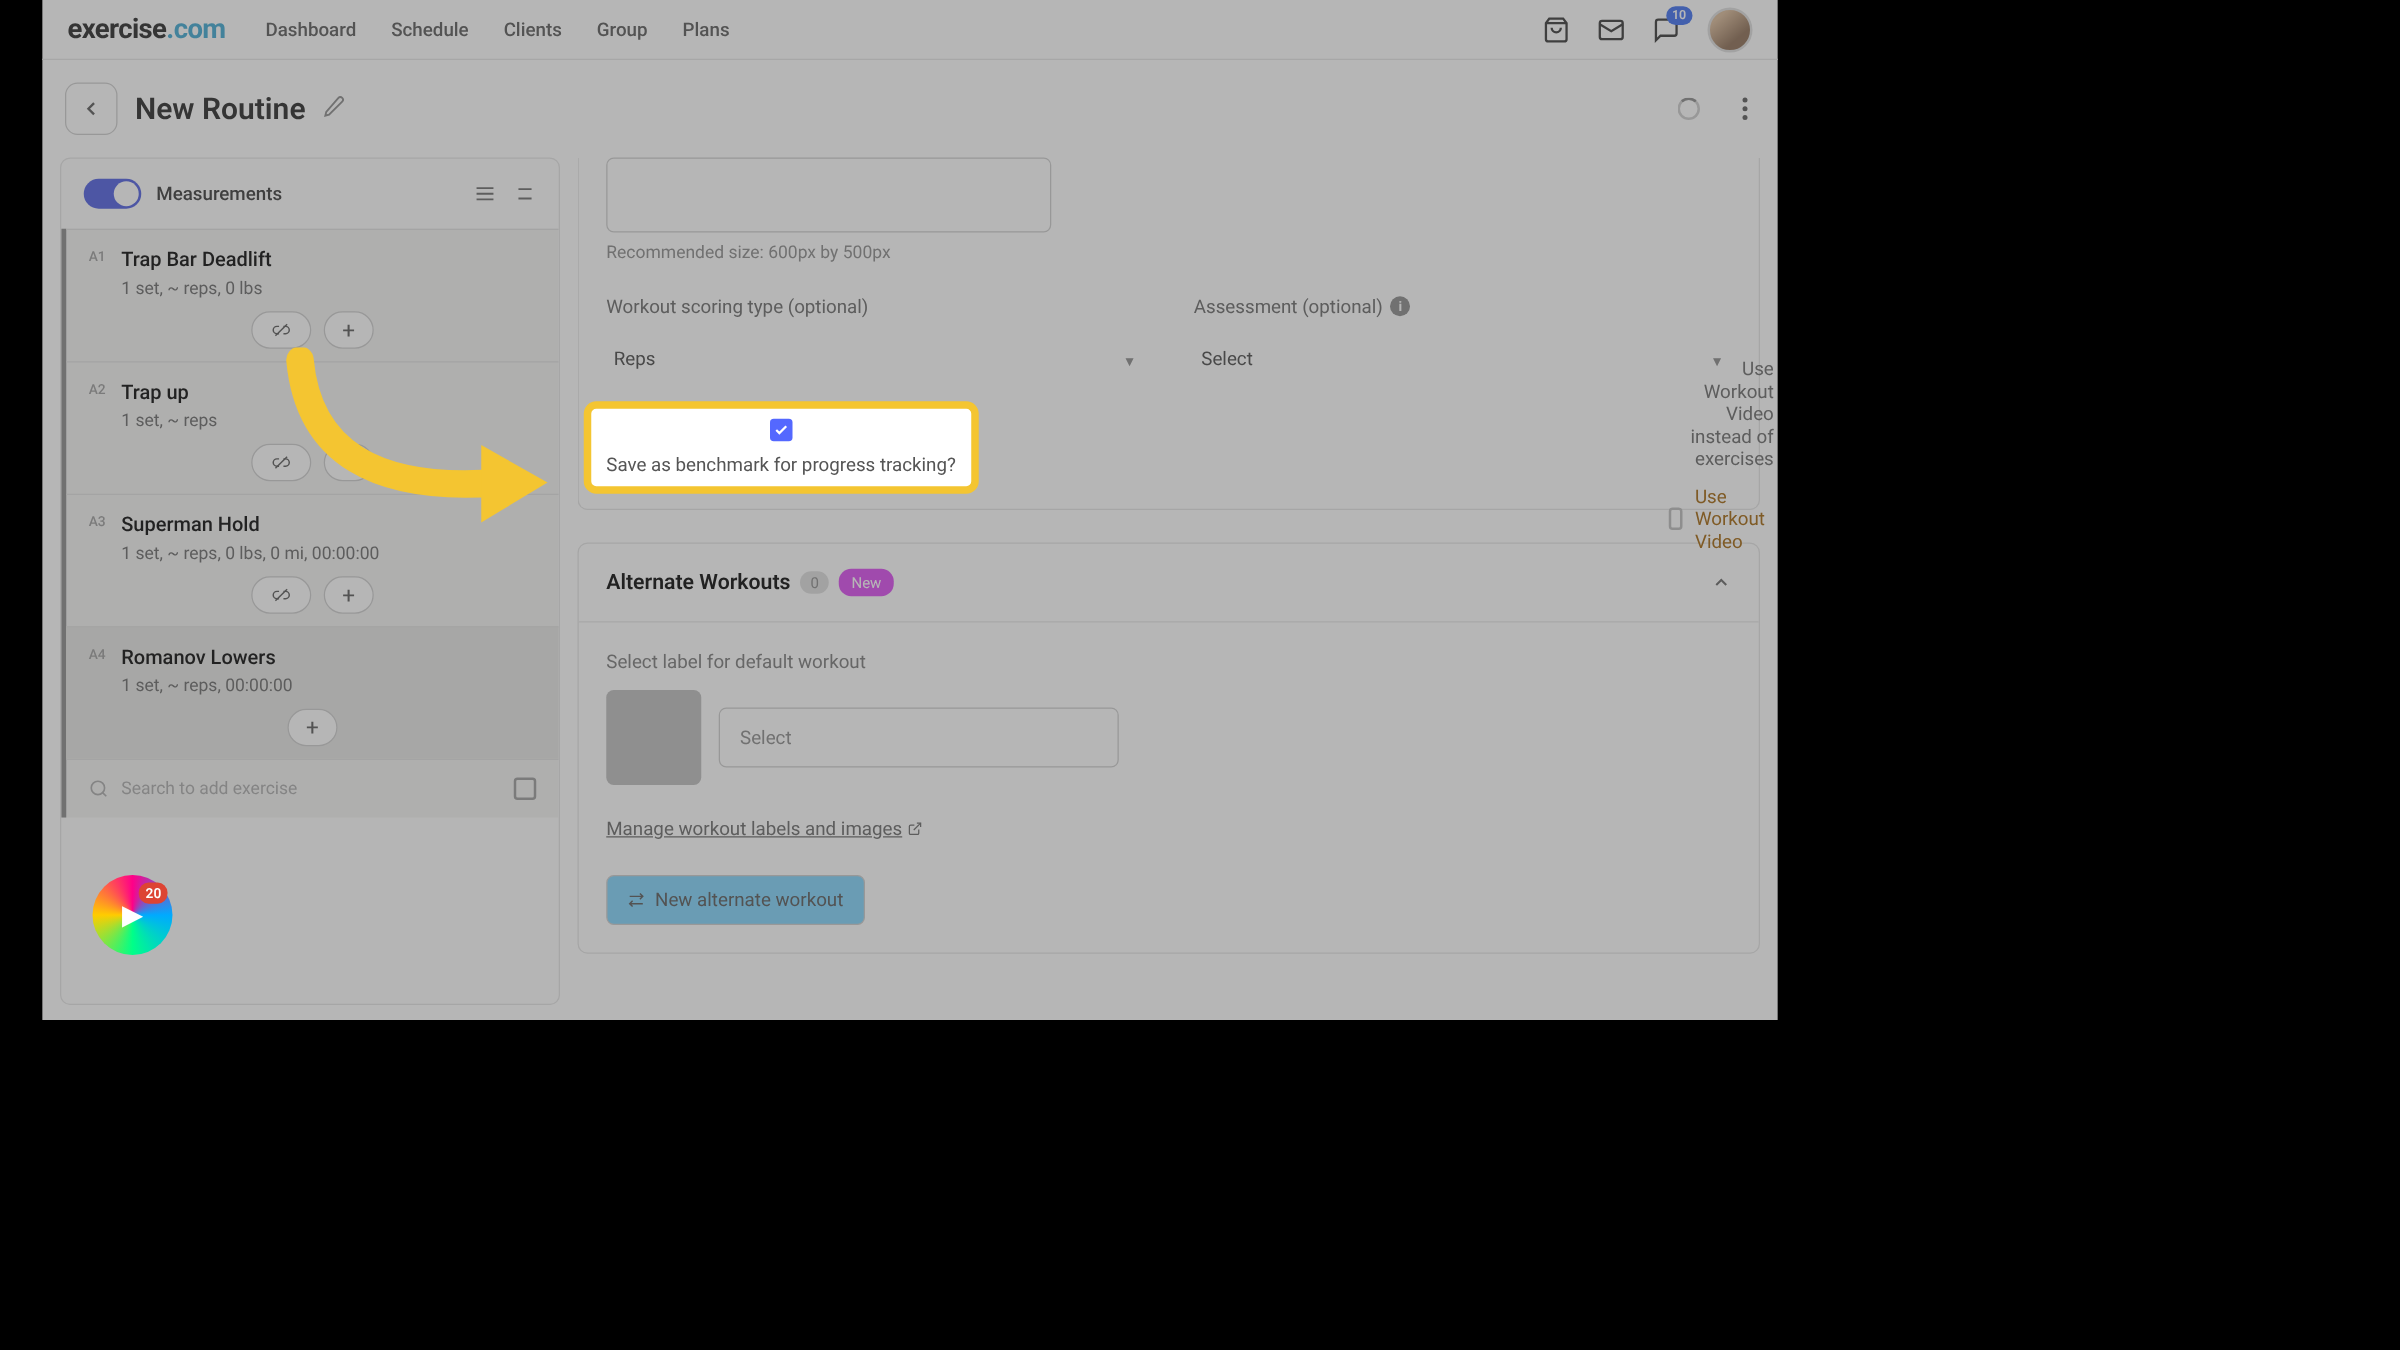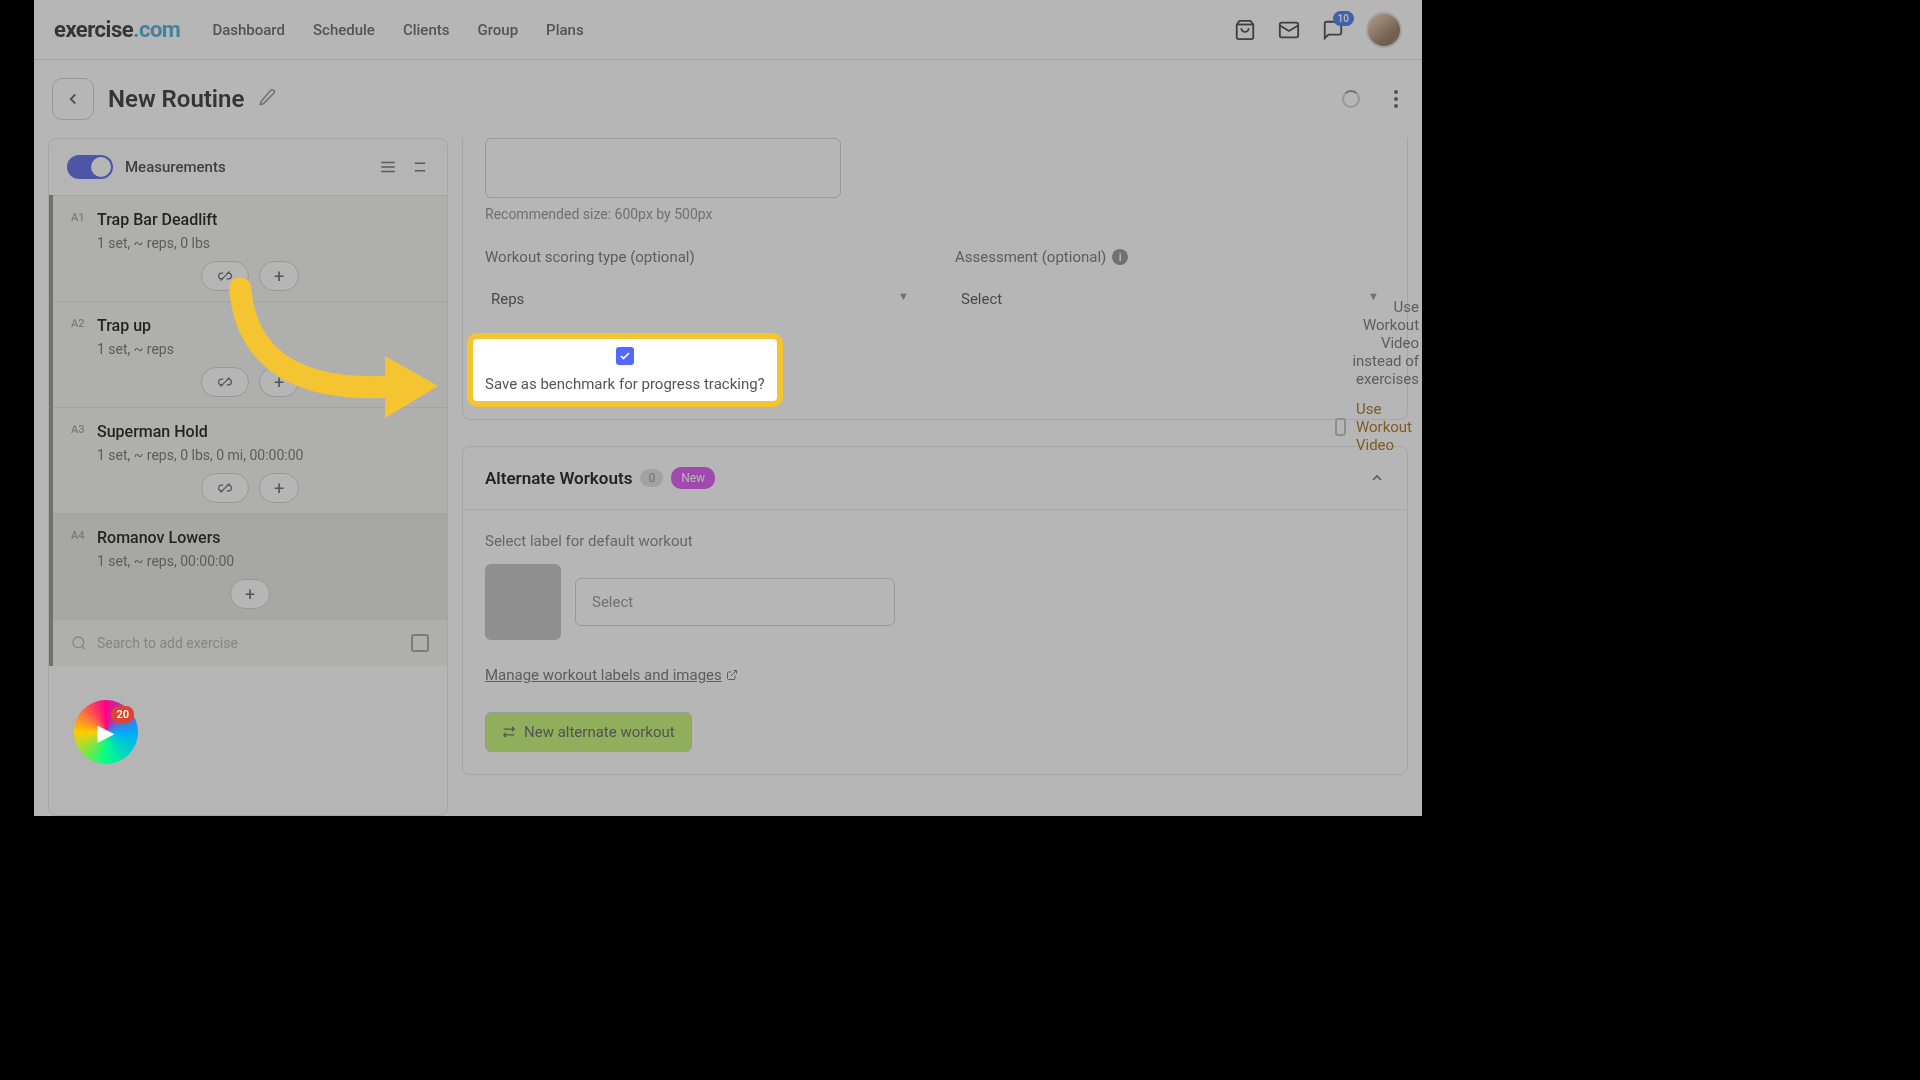--- a/index.html
+++ b/index.html
@@ -1,20 +1,20 @@
 <!DOCTYPE html>
 <html><head>
 <meta charset="utf-8">
 <style>
 * { box-sizing: border-box; margin: 0; padding: 0; font-family: -apple-system, BlinkMacSystemFont, "Segoe UI", Roboto, sans-serif; }
 body { background: #000; width: 1456px; height: 816px; overflow: hidden; position: relative; }
 .app-frame { position: absolute; left: 34px; top: 0; width: 1388px; height: 816px; background: #fff; }
 .dim-overlay { position: absolute; inset: 0; background: rgba(80,80,80,0.42); pointer-events: none; z-index: 50; }
 
-.top-nav { height: 60px; display: flex; align-items: center; padding: 0 20px; border-bottom: 1px solid #e5e5e5; }
+.top-nav { height: 48px; display: flex; align-items: center; padding: 0 20px; border-bottom: 1px solid #e5e5e5; }
 .logo { font-weight: 700; font-size: 22px; letter-spacing: -0.5px; }
 .logo .ex { color: #222; }
 .logo .com { color: #3aa5d0; }
 .nav-links { display: flex; gap: 28px; margin-left: 32px; }
 .nav-links a { color: #555; font-size: 15px; text-decoration: none; font-weight: 500; }
 .nav-spacer { flex: 1; }
 .nav-icons { display: flex; align-items: center; gap: 22px; }
 .nav-icon { width: 22px; height: 22px; color: #333; position: relative; }
 .badge-count { position: absolute; top: -8px; right: -10px; background: #3a6cf0; color: #fff; font-size: 10px; font-weight: 600; padding: 2px 5px; border-radius: 8px; }
 .avatar { width: 36px; height: 36px; border-radius: 50%; background: linear-gradient(140deg,#d9b896 20%,#8a6a50 70%); border: 2px solid #ddd; }
@@ -62,21 +62,21 @@
 .video-label { font-size: 15px; color: #666; margin-bottom: 12px; text-align: right; }
 .video-check { display: flex; align-items: center; gap: 10px; }
 .video-check .box { width: 18px; height: 18px; border: 2px solid #bbb; border-radius: 3px; }
 .video-check span { font-size: 15px; color: #a16207; }
 
 .panel-top { border: 1px solid #e3e3e3; border-radius: 8px; border-top: none; border-top-left-radius: 0; border-top-right-radius: 0; padding: 0 22px 26px; margin-bottom: 26px; }
 .top-area { position: relative; height: 90px; }
 .score-row { display: flex; gap: 40px; margin-top: 20px; }
 .score-col { flex: 1; }
 .score-label { font-size: 15px; color: #666; margin-bottom: 14px; display: flex; align-items: center; gap: 6px; }
-.select-box { border-bottom: 1px solid transparent; padding: 10px 6px; display: flex; align-items: flex-start; justify-content: space-between; color: #444; font-size: 15px; cursor: pointer; }
+.select-box { border-bottom: 1px solid transparent; padding: 10px 6px; display: flex; align-items: flex-end; justify-content: space-between; color: #444; font-size: 15px; cursor: pointer; }
 .select-box .chev { color: #888; font-size: 11px; }
 .info-icon { width: 16px; height: 16px; background: #888; color: #fff; border-radius: 50%; font-size: 11px; font-weight: 700; display: inline-flex; align-items: center; justify-content: center; }
 
 .benchmark-wrap { position: relative; margin-top: 28px; display: inline-block; z-index: 100; }
 .benchmark-highlight { position: absolute; inset: -14px -18px; background: #fff; border: 6px solid #f4c531; border-radius: 10px; z-index: -1; }
 .benchmark { display: flex; align-items: center; gap: 10px; background: #fff; padding: 0; flex-direction: column; }
 .checkbox-on { width: 18px; height: 18px; background: #5468ff; border-radius: 3px; display: flex; align-items: center; justify-content: center; }
 .checkbox-on svg { width: 12px; height: 12px; }
 .benchmark span { font-size: 15px; color: #555; }
 
@@ -84,21 +84,21 @@
 .alt-head { padding: 20px 22px; display: flex; align-items: center; gap: 8px; border-bottom: 1px solid #e8e8e8; }
 .alt-title { font-size: 17px; font-weight: 600; }
 .count-badge { background: #ddd; color: #888; font-size: 12px; padding: 2px 8px; border-radius: 10px; }
 .new-badge { background: #d946ef; color: #fff; font-size: 12px; padding: 4px 10px; border-radius: 10px; }
 .alt-body { padding: 22px; }
 .alt-label { font-size: 15px; color: #777; margin-bottom: 14px; }
 .label-row { display: flex; gap: 14px; align-items: center; }
 .img-slot { width: 76px; height: 76px; background: #bcbcbc; border-radius: 6px; }
 .label-select { flex: 0 0 320px; border: 1px solid #ccc; border-radius: 6px; padding: 14px 16px; color: #888; font-size: 15px; cursor: pointer; }
 .manage-link { margin-top: 26px; font-size: 15px; color: #666; text-decoration: underline; display: inline-flex; align-items: center; gap: 4px; cursor: pointer; }
-.new-alt-btn { margin-top: 28px; border: 1px solid #ccc; background: #bef264; border-radius: 6px; padding: 10px 16px; font-size: 15px; color: #555; display: inline-flex; align-items: center; gap: 8px; cursor: pointer; }
+.new-alt-btn { margin-top: 28px; border: 1px solid #ccc; background: #7dd3fc; border-radius: 6px; padding: 10px 16px; font-size: 15px; color: #555; display: inline-flex; align-items: center; gap: 8px; cursor: pointer; }
 
 .arrow-annot { position: absolute; left: 220px; top: 278px; z-index: 120; pointer-events: none; }
 
 .float-badge { position: absolute; left: 74px; top: 700px; width: 64px; height: 64px; border-radius: 50%; background: conic-gradient(from 0deg,#f08,#0af,#0f8,#fc0,#f08); z-index: 110; display: flex; align-items: center; justify-content: center; }
 .float-badge .num { position: absolute; top: 6px; right: 4px; background: #d43; color: #fff; font-size: 11px; padding: 2px 5px; border-radius: 8px; font-weight: 600; }
 .float-badge .chev { color: #fff; font-size: 22px; }
 </style>
 </head>
 <body>
 

